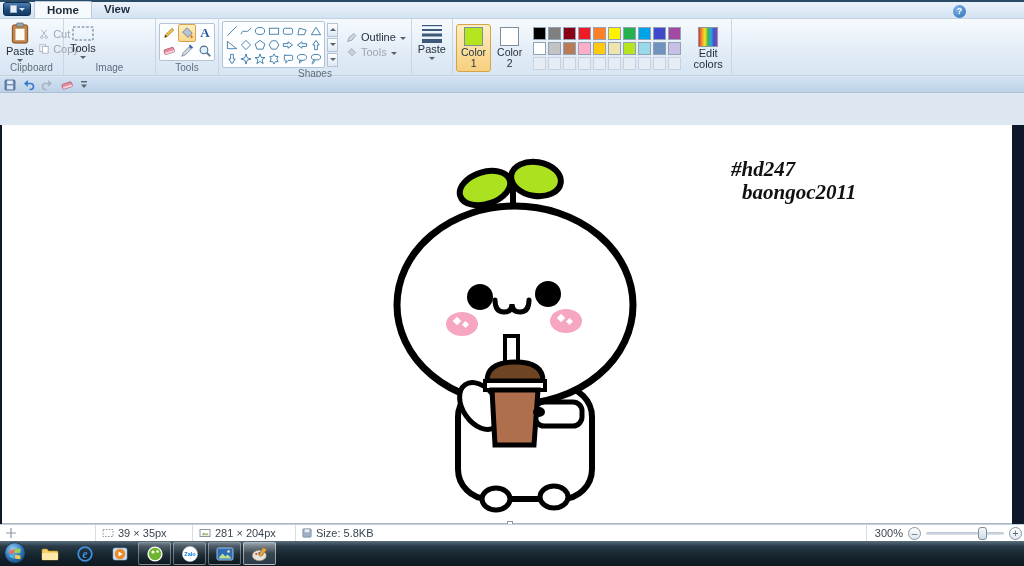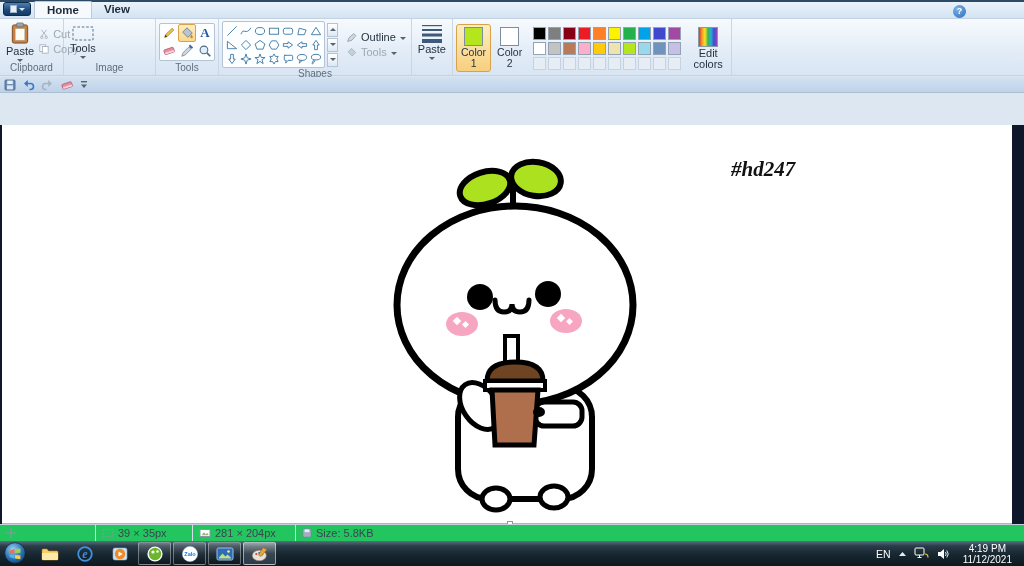--- a/index.html
+++ b/index.html
@@ -47,21 +47,21 @@
   .qat { position:absolute; top:77px; left:0; right:0; height:16px; background:linear-gradient(#d3e2f2,#bdd2e8); border-bottom:1px solid #aebfd2; display:flex; align-items:center; gap:6px; padding-left:4px; }
   .qat svg { display:block; }
 
   
   .canvas-area { position:absolute; top:93px; left:0; right:0; bottom:42px; background:#0f172a;margin-top:32px; }
   .canvas { position:absolute; left:2px; top:0; width:1010px; height:399px; background:#fff; border-bottom:1px solid #aab6c3; }
   .canvas-text { position:absolute; font-family:"Liberation Serif",serif; font-weight:bold; font-style:italic; font-size:21px; color:#111; line-height:23px; }
   .handle { position:absolute; left:505px; top:396px; width:6px; height:6px; background:#fff; border:1px solid #8c98a5; }
 
   
-  .status { position:absolute; left:0; right:0; bottom:25px; height:17px; background:#22c55e; border-top:1px solid #c6d0dc; font-size:11px; color:#3a4652; }
+  .status { position:absolute; left:0; right:0; bottom:25px; height:17px; background:#ffffff; border-top:1px solid #c6d0dc; font-size:11px; color:#3a4652; }
   .seg { position:absolute; top:0; height:100%; display:flex; align-items:center; gap:4px; padding-left:6px; border-left:1px solid #d5dde6; }
   .zoomctl { position:absolute; right:2px; top:0; height:100%; display:flex; align-items:center; gap:5px; border-left:1px solid #d5dde6; padding-left:8px; }
   .zbtn { width:13px; height:13px; border-radius:50%; border:1px solid #8a97a5; background:linear-gradient(#fff,#dfe7ef); color:#55646f; font-size:10px; line-height:11px; text-align:center; }
   .ztrack { position:relative; width:78px; height:3px; background:linear-gradient(#b9c4cf,#dfe6ec); border-radius:2px; }
   .zthumb { position:absolute; left:52px; top:-5px; width:9px; height:13px; background:linear-gradient(#f4f8fb,#cfdae4); border:1px solid #7f8e9c; border-radius:3px; }
 
   
   .taskbar { position:absolute; left:0; right:0; bottom:0; height:25px; background:linear-gradient(#5a707e,#2a3c49 20%,#17262f 55%,#0d1820); display:flex; align-items:center; }
   .orb { width:23px; height:23px; margin:0 6px 0 4px; }
   .tbbtn { width:33px; height:23px; display:flex; align-items:center; justify-content:center; border-radius:2px; margin-right:2px; }
@@ -465,20 +465,21 @@
             <ellipse cx="478" cy="281" rx="17" ry="26" fill="#fff" stroke="#000" stroke-width="5"></ellipse>
           </g>
 
         <rect x="503" y="211" width="13" height="36" fill="#fff" stroke="#000" stroke-width="4"></rect>
         <path d="M485 256Q485 237 513 237Q541 237 541 256Z" fill="#6E4423" stroke="#000" stroke-width="5"></path>
         <rect x="483" y="256" width="60" height="9" fill="#fff" stroke="#000" stroke-width="4"></rect>
         <path d="M490 265L536 265L532 320L493 320Z" fill="#AF6E4C" stroke="#000" stroke-width="5"></path>
         <ellipse cx="537" cy="287" rx="6" ry="5" fill="#000"></ellipse>
       </svg>
       <div class="canvas-text" style="left:729px; top:33px;">#hd247</div>
+      <div class="canvas-text" style="left:740px; top:56px;">baongoc2011</div>
       <div class="handle"></div>
     </div>
   </div>
 
   <div class="status">
     <div class="seg" style="left:0;border-left:none">
       <svg width="10" height="10" viewBox="0 0 10 10">
           <path d="M5 0v10M0 5h10" stroke="#8a96a2" stroke-width="1.2"></path>
         </svg>
     </div>
@@ -494,20 +495,28 @@
           <path d="M2.5 7.2l2.4-3 2 2 1.4-1.4 1.4 2.4Z" fill="#9ab87a"></path>
         </svg>
       <span>281 × 204px</span>
     </div>
     <div class="seg" style="left:295px;width:110px">
       <svg width="10" height="10" viewBox="0 0 12 12">
           <rect x="1" y="1" width="10" height="10" rx="1" fill="#9fb0c2" stroke="#6a7e92" stroke-width=".8"></rect>
           <rect x="3.2" y="1.6" width="5.6" height="3.4" fill="#e8eef6"></rect>
         </svg>
       <span>Size: 5.8KB</span>
+    </div>
+    <div class="zoomctl">
+      <span>300%</span>
+      <span class="zbtn">–</span>
+      <span class="ztrack">
+          <span class="zthumb"></span>
+        </span>
+      <span class="zbtn">+</span>
     </div>
   </div>
 
   <div class="taskbar">
     <span id="tb-icons" style="display:flex;align-items:center;height:100%">
         <div class="orb"><svg viewBox="0 0 22 22" style="width:22px;height:22px">
             <defs>
               <radialGradient id="og" cx="40%" cy="32%" r="80%">
                 <stop offset="0" stop-color="#9ed0f2"></stop>
                 <stop offset=".55" stop-color="#2f74b8"></stop>
@@ -565,34 +574,15 @@
         <div class="tbbtn active">
           <svg viewBox="0 0 18 18">
             <ellipse cx="8.3" cy="10.5" rx="7" ry="5.3" fill="#e9e2d6" stroke="#8a7f70" stroke-width=".6"></ellipse>
             <circle cx="5.3" cy="9" r="1.1" fill="#d23c2a"></circle>
             <circle cx="8.3" cy="8" r="1.1" fill="#2c66c9"></circle>
             <circle cx="11.3" cy="9.3" r="1.1" fill="#3fa53f"></circle>
             <path d="M12 2.5l4 2-6 7-2.5-1.5Z" fill="#e8a33d" stroke="#8a5a20" stroke-width=".5"></path>
           </svg>
         </div>
       </span>
-    <div class="tray">
-      <span class="lang">EN</span>
-      <svg width="9" height="6" viewBox="0 0 9 6">
-          <path d="M1 5L4.5 1 8 5Z" fill="#e8eef4"></path>
-        </svg>
-      <svg width="15" height="13" viewBox="0 0 15 13">
-          <rect x="1" y="1" width="9" height="7" rx="1" fill="none" stroke="#fff" stroke-width="1"></rect>
-          <path d="M3.5 10.5h4M5.5 8v2.5" stroke="#fff" stroke-width="1"></path>
-          <path d="M11 7c2 0 3 1.6 3 3.5" stroke="#f5c02e" stroke-width="1.2" fill="none"></path>
-        </svg>
-      <svg width="14" height="12" viewBox="0 0 14 12">
-          <path d="M2 4h2.5L8 1v10L4.5 8H2Z" fill="#fff"></path>
-          <path d="M9.5 4a3.5 3.5 0 010 4M10.8 2.5a5.5 5.5 0 010 7" stroke="#fff" fill="none" stroke-width=".9"></path>
-        </svg>
-      <div class="clock">
-        <div>4:19 PM</div>
-        <div>11/12/2021</div>
-      </div>
-    </div>
   </div>
 
 </div>
 
 </body></html>

